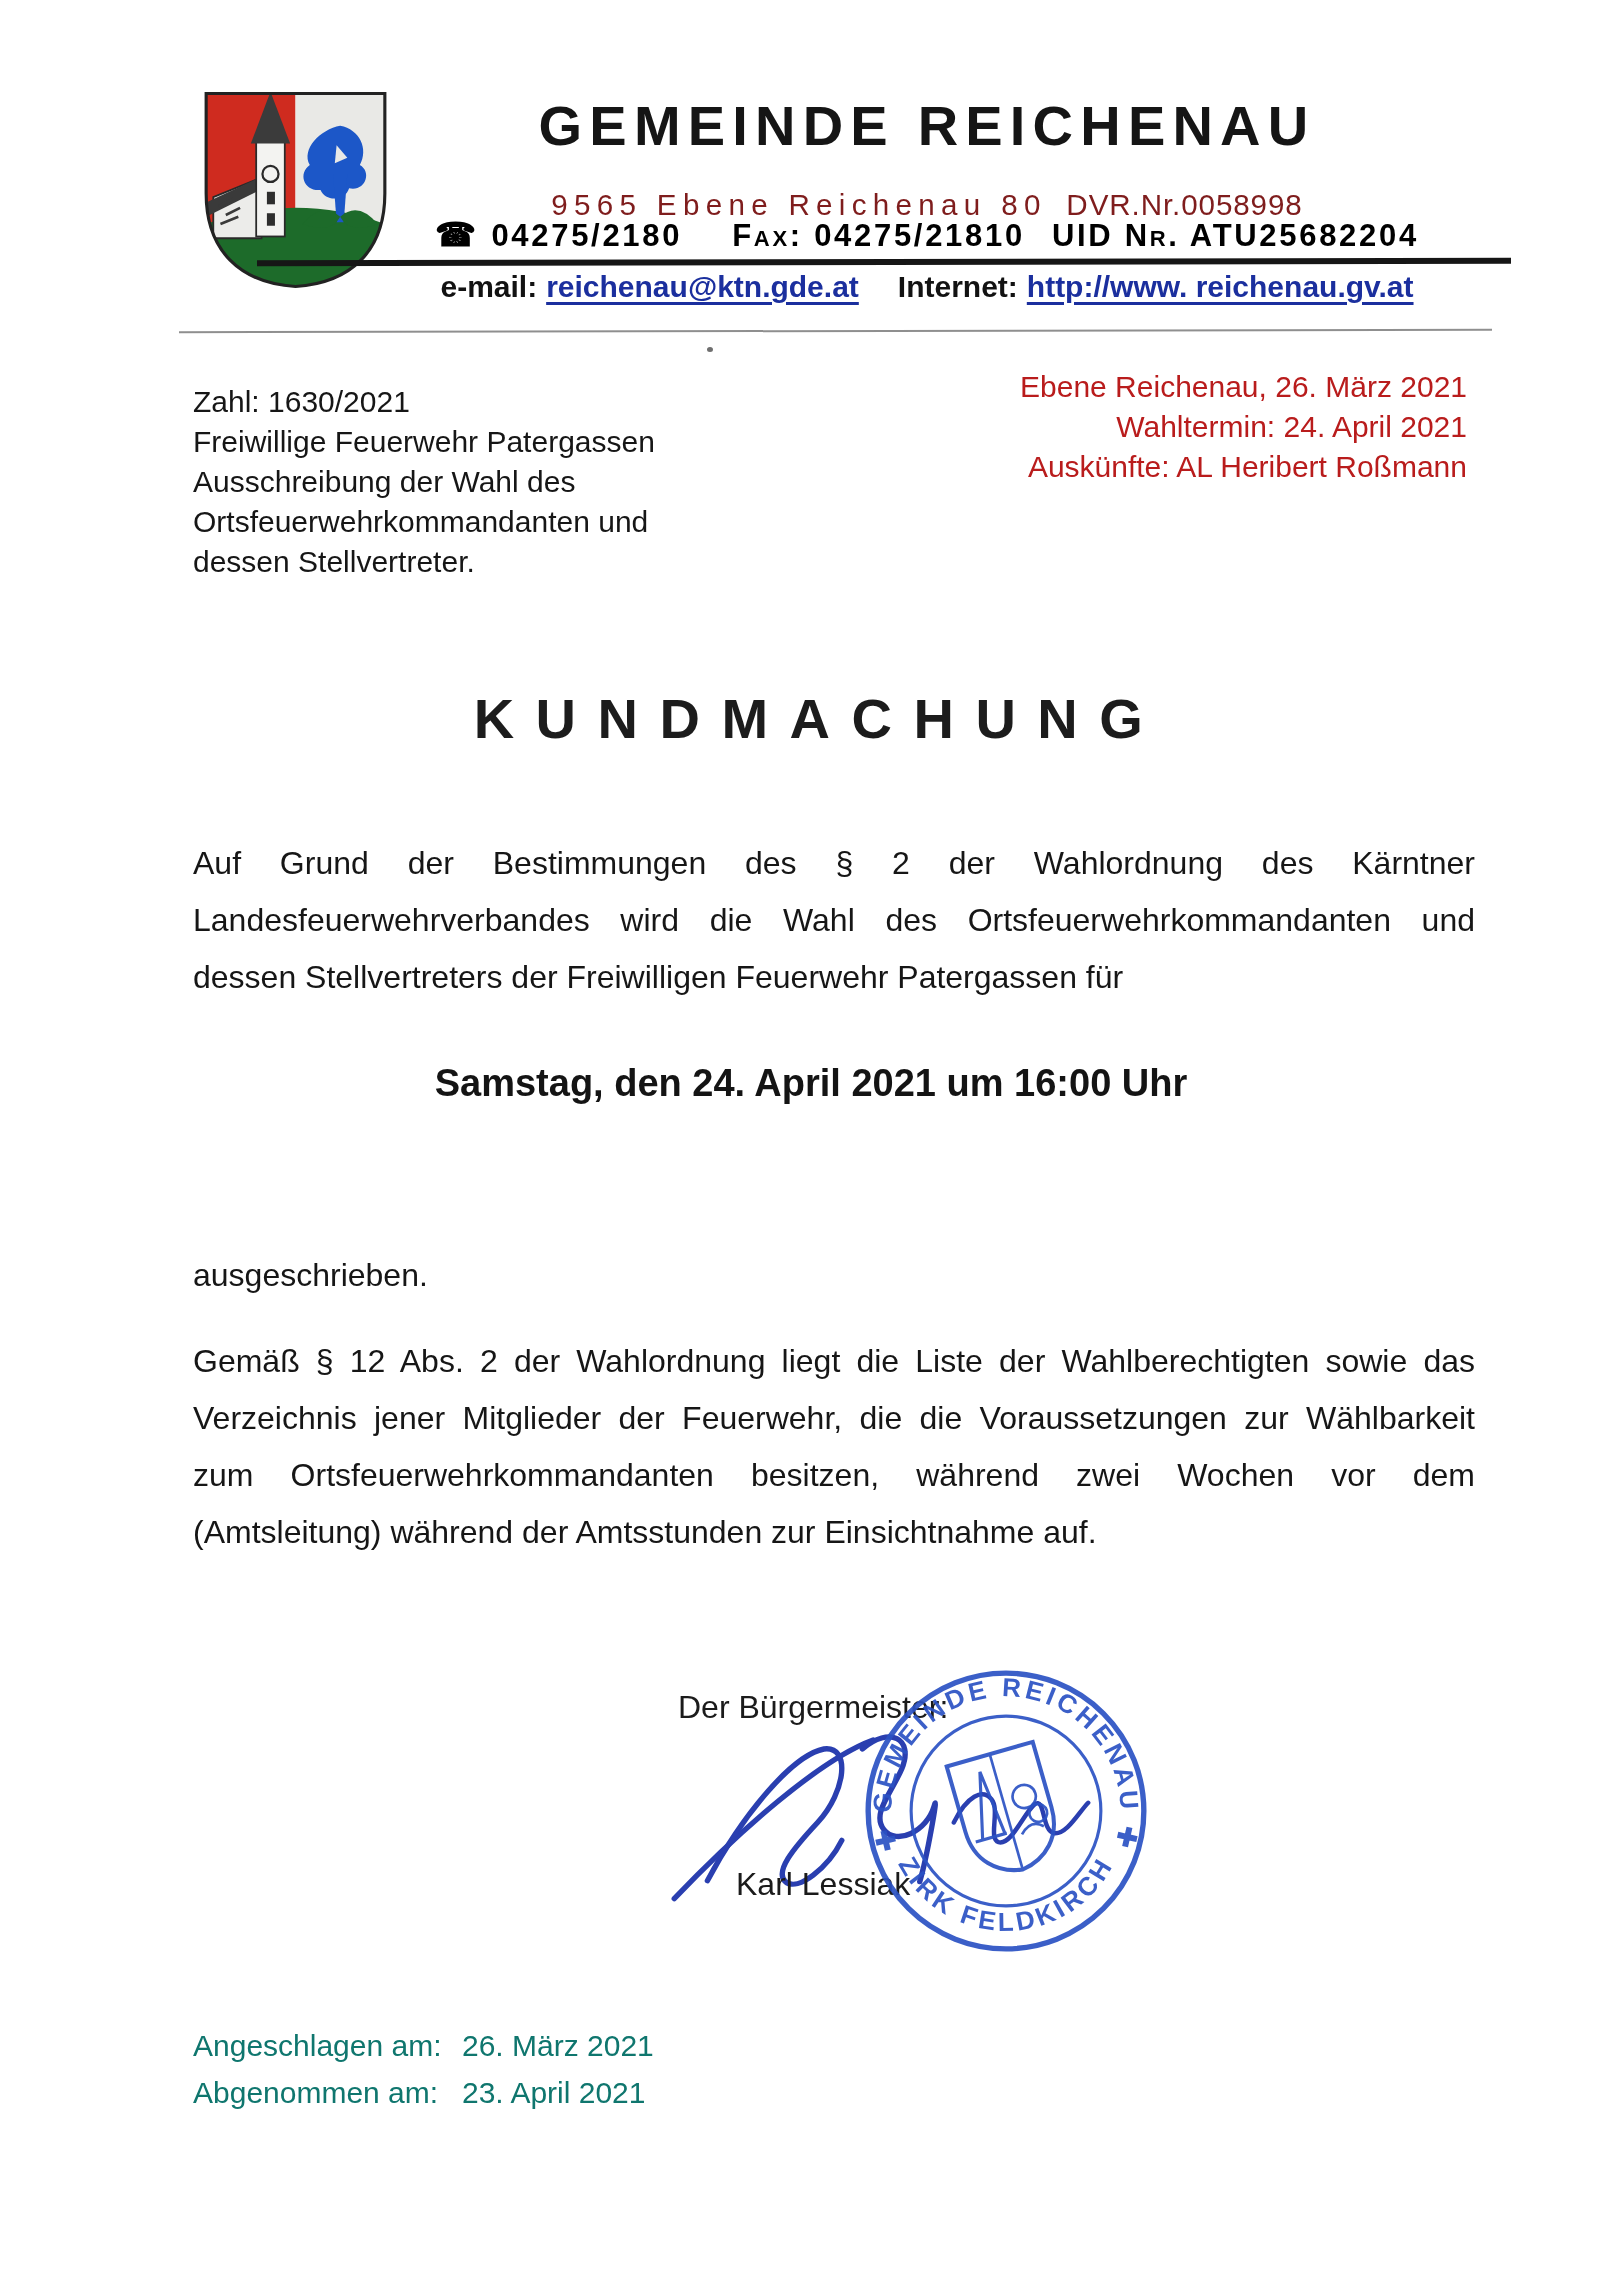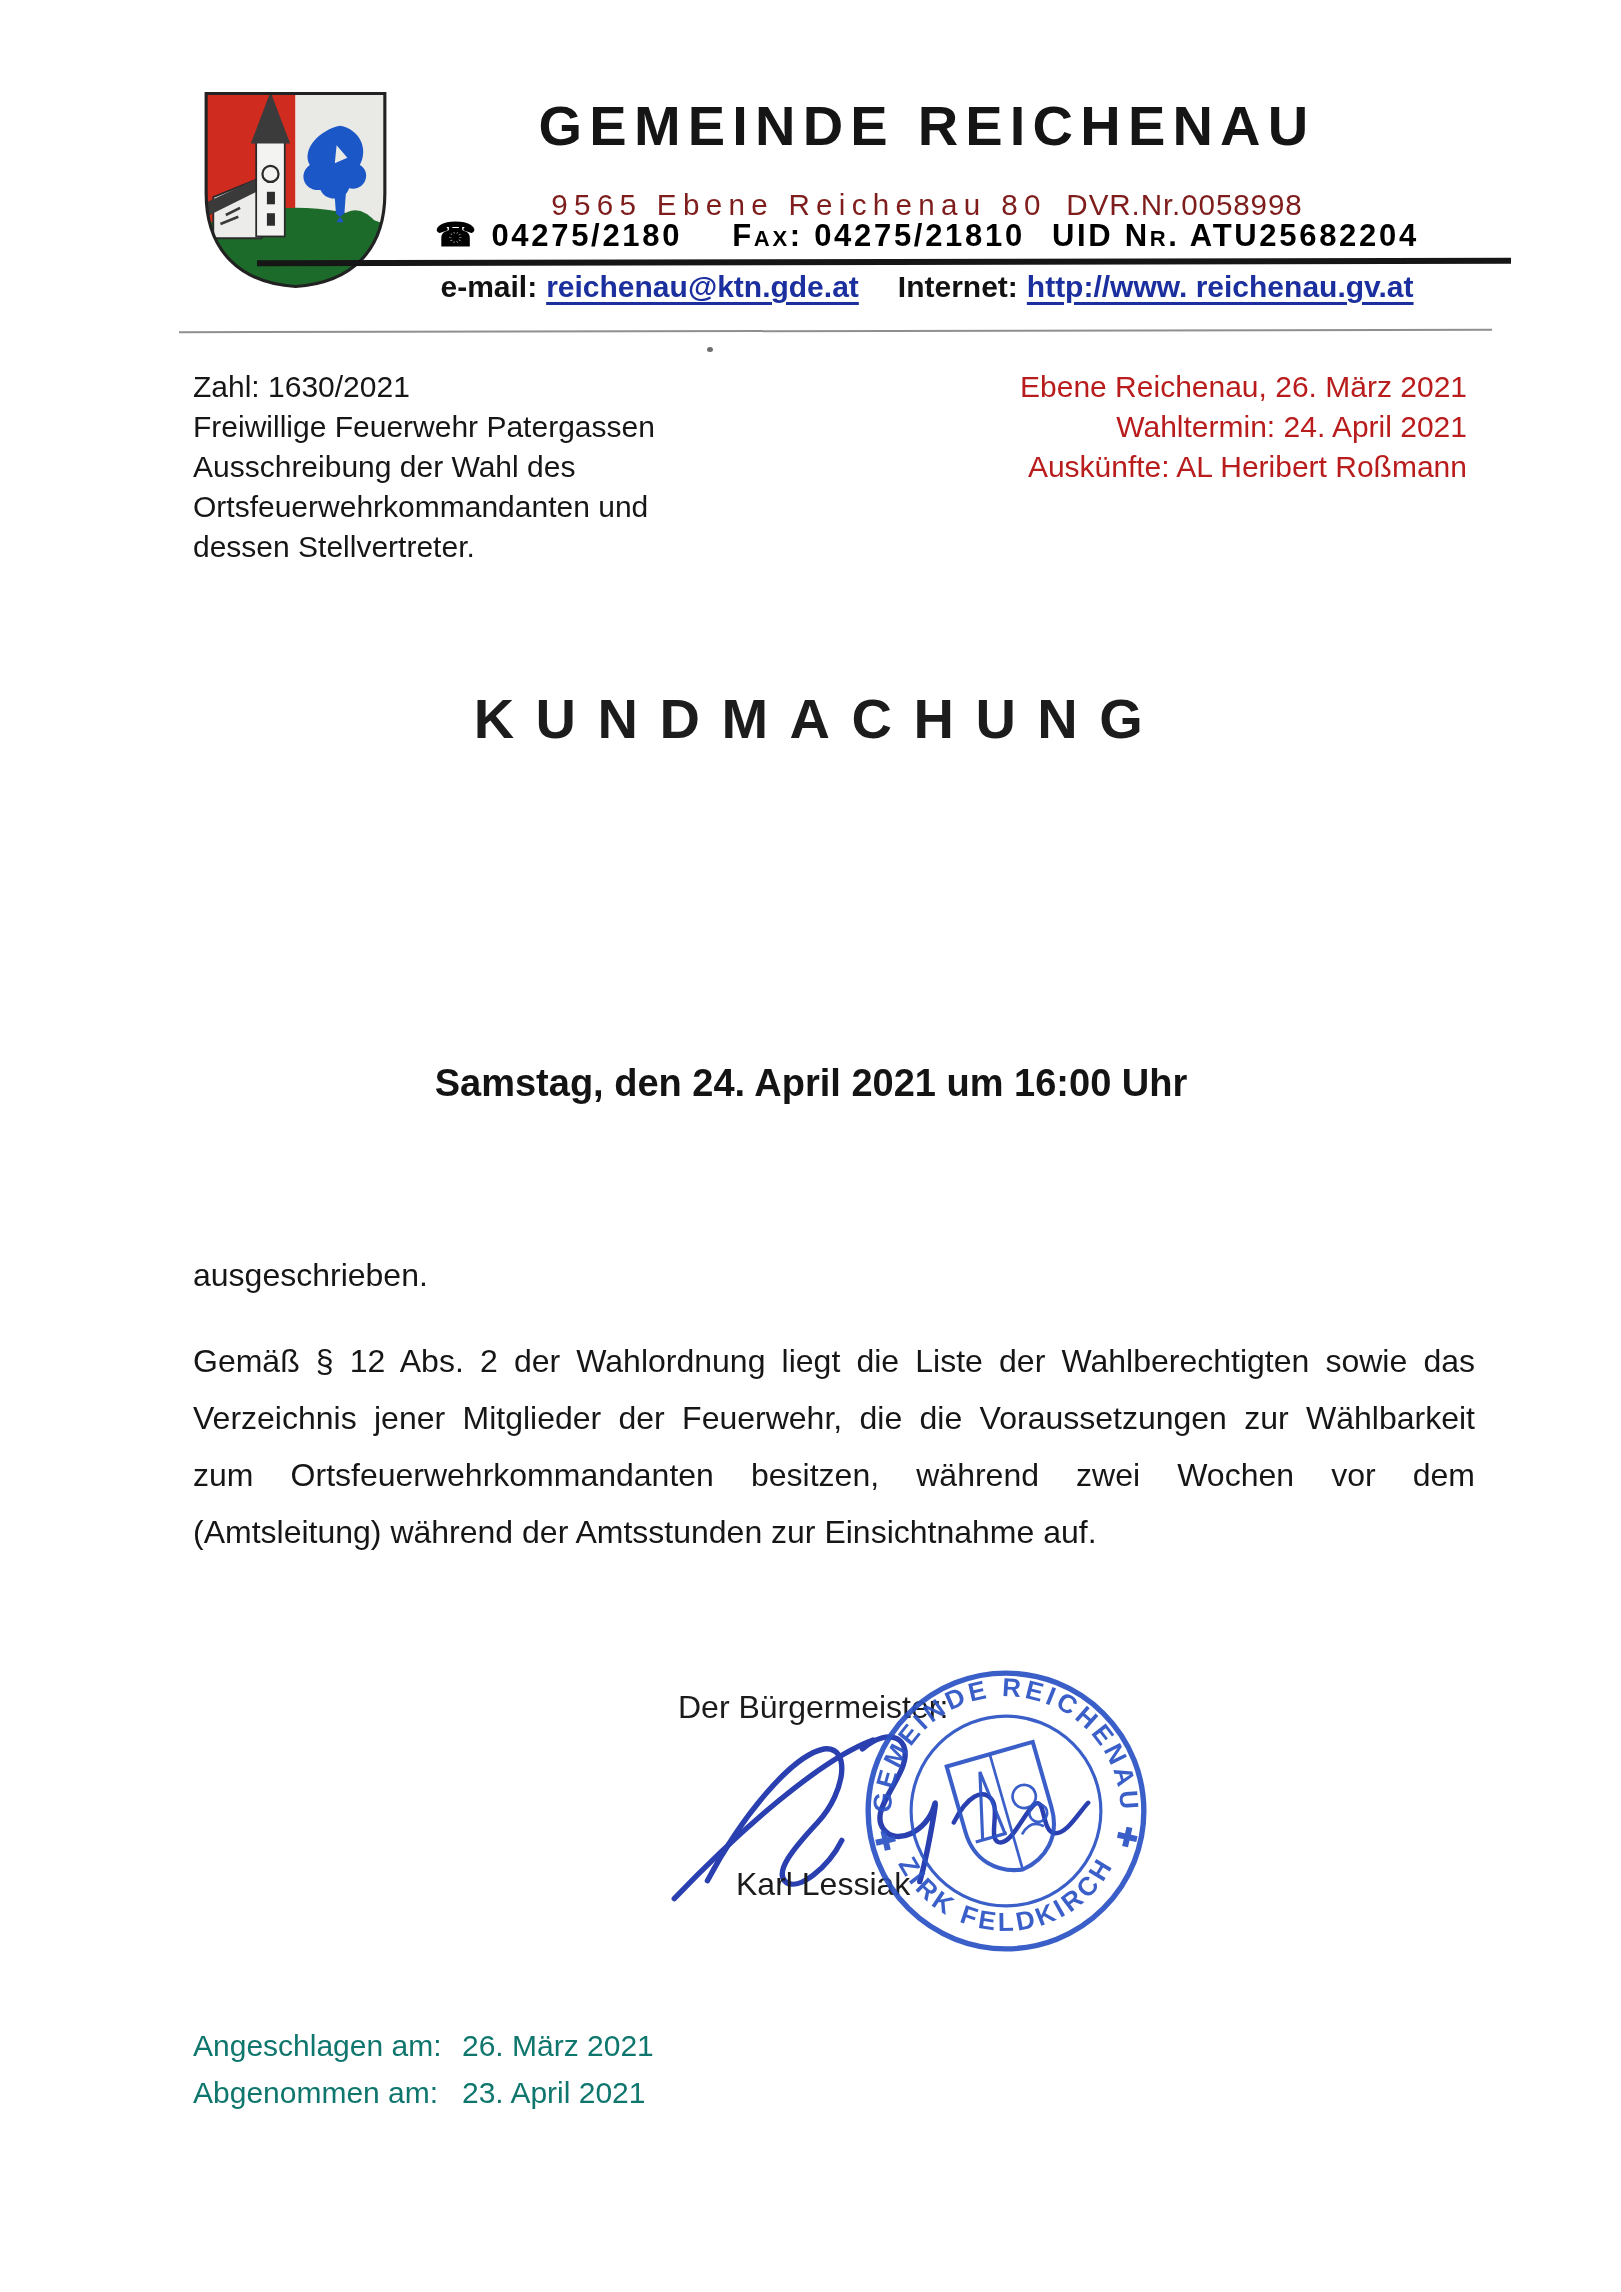--- a/index.html
+++ b/index.html
@@ -31,21 +31,21 @@
   .hdr-email{
     position:absolute;left:385px;top:270px;width:1084px;text-align:center;
     font-size:30px;font-weight:700;white-space:nowrap;
   }
   .hdr-email .lbl{color:#121212;margin-right:9px;}
   .hdr-email a{color:#1b2f9e;text-decoration:underline;text-decoration-thickness:2.7px;text-underline-offset:5.4px;}
   .hdr-email .gap{display:inline-block;width:39px;}
   .rule-thin{position:absolute;left:179px;top:330px;width:1313px;height:1.8px;background:#8f8f8f;transform:rotate(-0.1deg);}
   .dot-artifact{position:absolute;left:707px;top:347px;width:6.3px;height:5.4px;background:#6f6f6f;border-radius:50%;}
   
-  .meta-left{position:absolute;left:193px;top:367px;font-size:30px;line-height:40px;color:#161616;}
+  .meta-left{position:absolute;left:193px;top:382px;font-size:30px;line-height:40px;color:#161616;}
   .meta-right{position:absolute;right:155px;top:367px;font-size:30px;line-height:40px;text-align:right;color:#b91c1c;}
   
   .doc-title{
     position:absolute;left:8px;top:686px;width:1622px;text-align:center;
     font-size:56px;font-weight:700;letter-spacing:21.5px;color:#1c1c1c;
   }
   
   .para{position:absolute;left:193px;width:1282px;font-size:32px;color:#161616;}
   .para .jl{height:57px;text-align:justify;text-align-last:justify;}
   .para .ll{height:57px;text-align:left;}
@@ -131,20 +131,25 @@
   </div>
 
   <div class="meta-right">
     <div>Ebene Reichenau, 26. März 2021</div>
     <div>Wahltermin: 24. April 2021</div>
     <div>Auskünfte: AL Heribert Roßmann</div>
   </div>
 
   <div class="doc-title">KUNDMACHUNG</div>
 
+  <div class="para p1">
+    <div class="jl">Auf Grund der Bestimmungen des § 2 der Wahlordnung des Kärntner</div>
+    <div class="jl">Landesfeuerwehrverbandes wird die Wahl des Ortsfeuerwehrkommandanten und</div>
+    <div class="ll">dessen Stellvertreters der Freiwilligen Feuerwehr Patergassen für</div>
+  </div>
 
   <div class="event">
     <div>Samstag, den 24. April 2021 um 16:00 Uhr</div>
   </div>
 
   <div class="ausg">ausgeschrieben.</div>
 
   <div class="para p2">
     <div class="jl">Gemäß § 12 Abs. 2 der Wahlordnung liegt die Liste der Wahlberechtigten sowie das</div>
     <div class="jl">Verzeichnis jener Mitglieder der Feuerwehr, die die Voraussetzungen zur Wählbarkeit</div>

